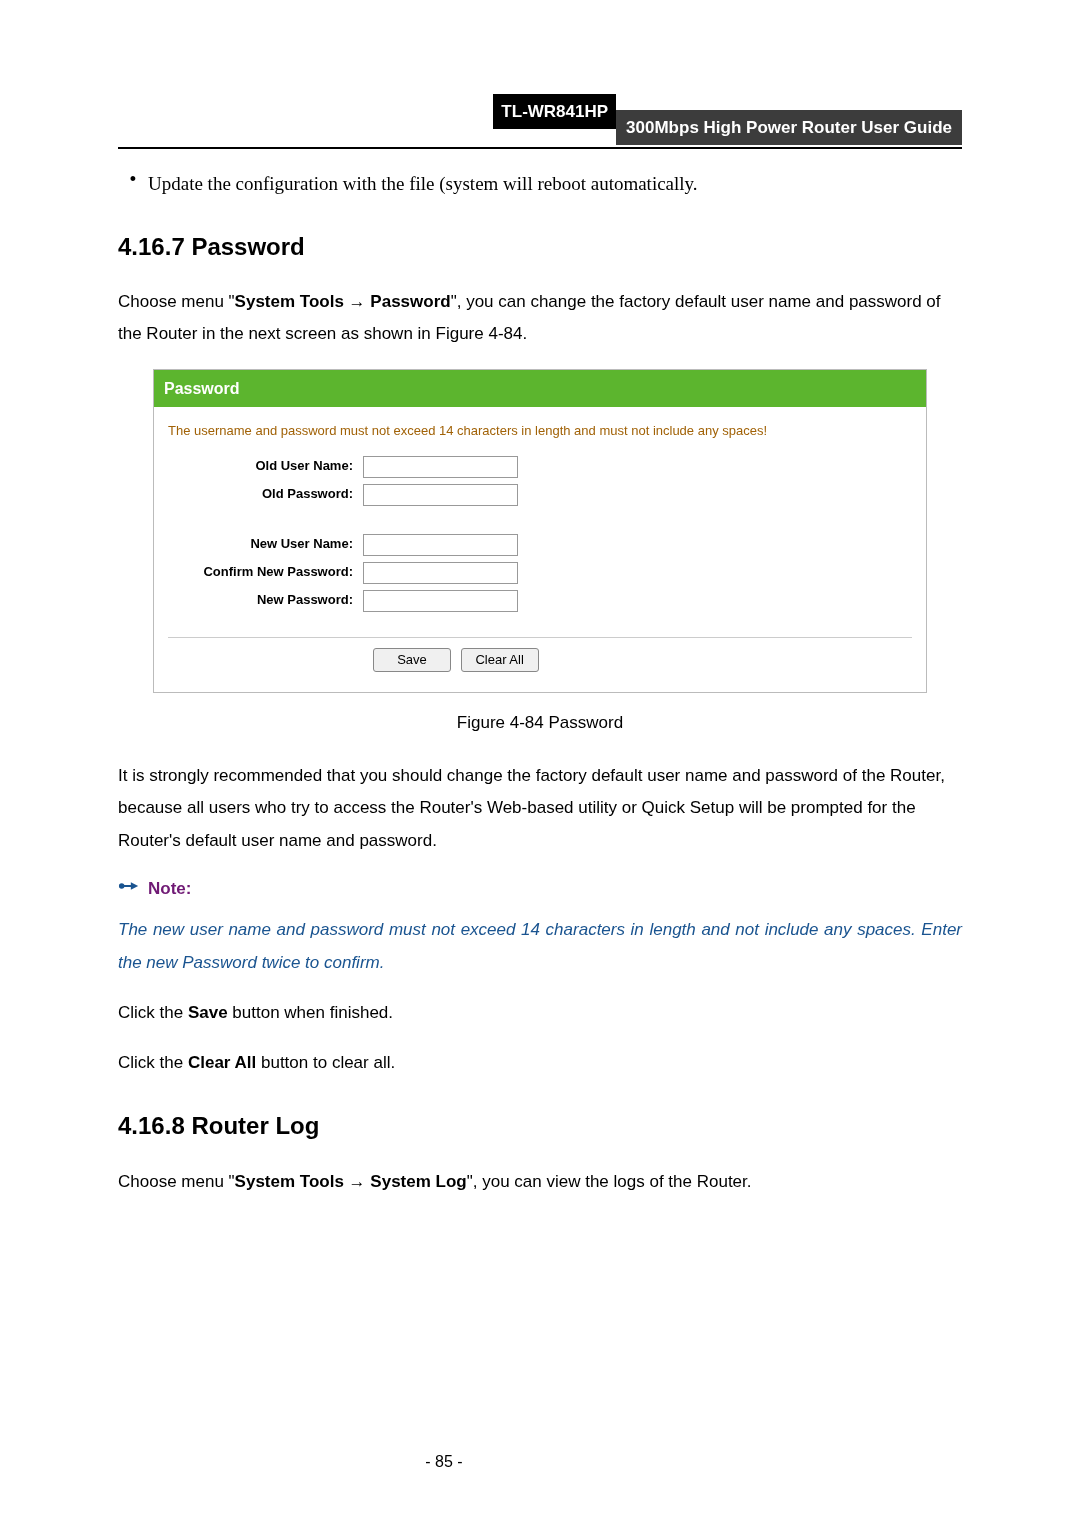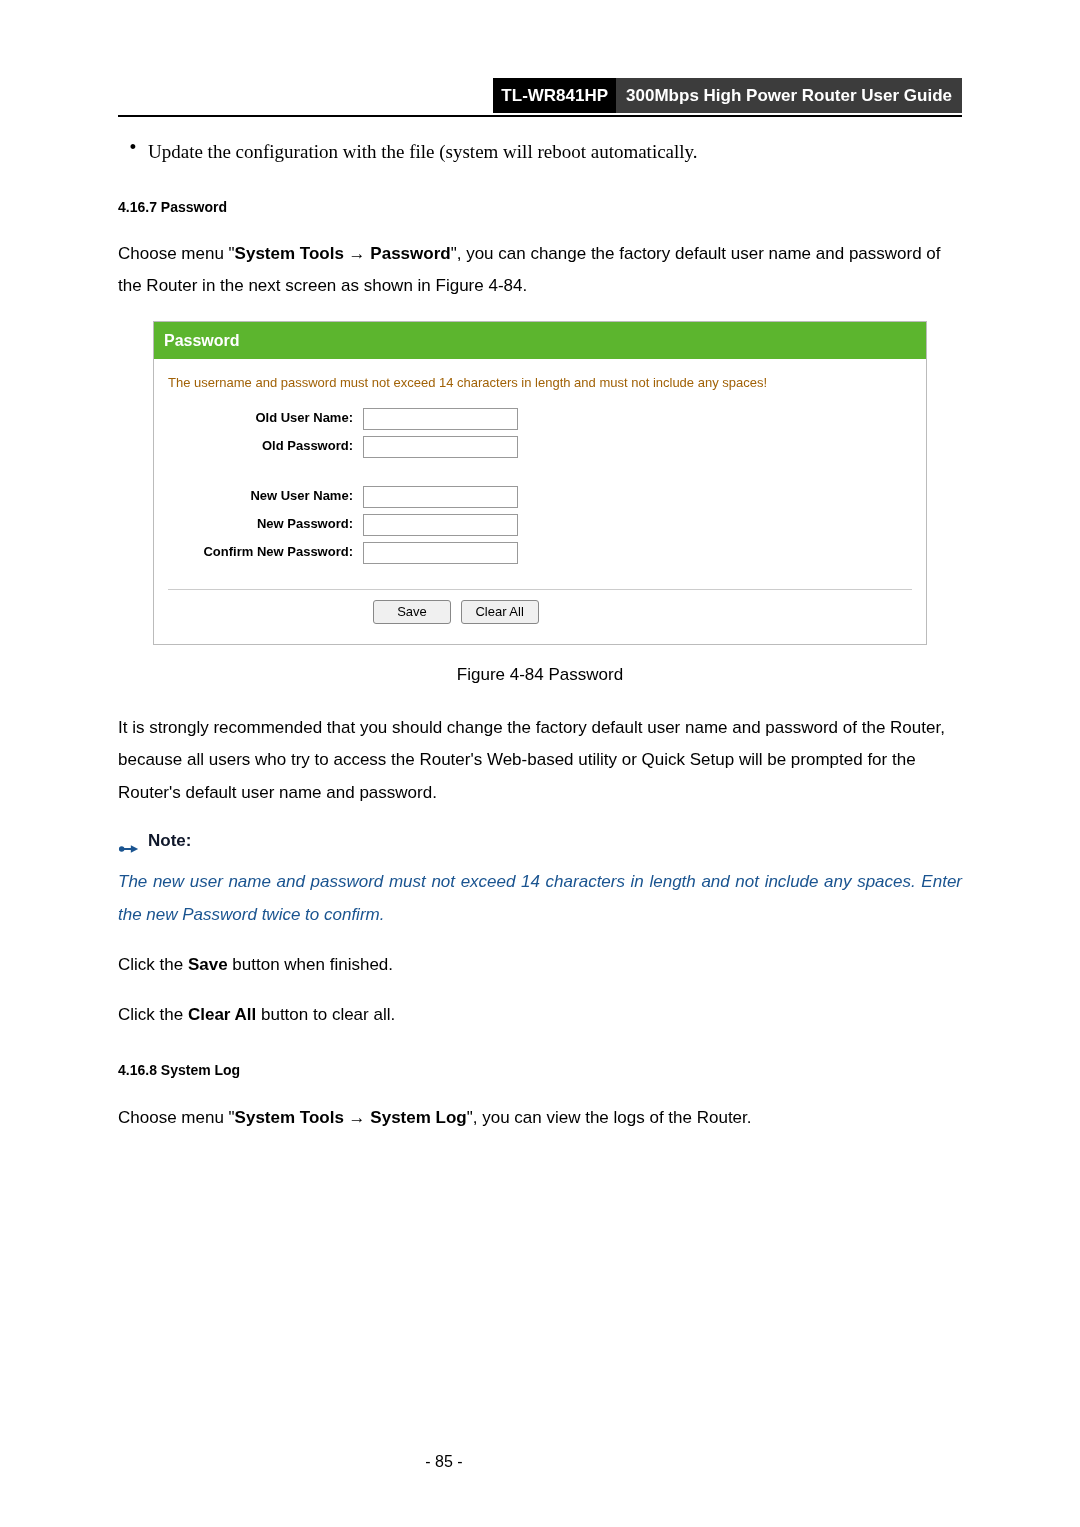--- a/index.html
+++ b/index.html
@@ -32,41 +32,42 @@
       padding: 4px 8px;
       font-size: 17px;
       text-align: right;
     }
     .header-title {
       background: #3c3c3c;
       color: #fff;
       font-weight: bold;
       padding: 4px 10px;
       font-size: 17px;
+      margin-top: 32px;
     }
     .bullet-row {
       display: flex;
       align-items: flex-start;
       margin-bottom: 28px;
       margin-top: 8px;
     }
     .bullet-dot {
       width: 30px;
       text-align: center;
       font-size: 18px;
       line-height: 1.2;
     }
     .bullet-text {
       flex: 1;
       font-size: 19px;
       font-family: Liberation Serif, serif;
     }
     .section-heading {
       font-weight: bold;
-      font-size: 14px;
+      font-size: 24px;
       margin-bottom: 20px;
     }
     .body-para {
       font-size: 17px;
       margin-bottom: 18px;
       line-height: 1.9;
     }
     .menu-path b {
       font-weight: bold;
     }
@@ -125,26 +126,26 @@
       border-radius: 3px;
       margin-right: 6px;
       cursor: pointer;
     }
     .figure-caption {
       text-align: center;
       font-size: 17px;
       margin: 16px 0 24px 0;
     }
     .note-heading {
-      color: #0f172a;
+      color: #701a75;
       font-weight: bold;
       font-size: 17px;
       margin-bottom: 12px;
       display: flex;
-      align-items: flex-end;
+      align-items: flex-start;
       gap: 8px;
     }
     .note-body {
       color: #1a5490;
       font-size: 17px;
       line-height: 1.9;
       margin-bottom: 18px;
       text-align: justify;
       font-style: italic;
     }
@@ -195,25 +196,25 @@
       <div class="form-input"></div>
     </div>
 
     <div class="form-gap"></div>
 
     <div class="form-row">
       <div class="form-label">New User Name:</div>
       <div class="form-input"></div>
     </div>
     <div class="form-row">
+      <div class="form-label">Confirm New Password:</div>
+      <div class="form-input"></div>
+    </div>
+    <div class="form-row">
       <div class="form-label">New Password:</div>
-      <div class="form-input"></div>
-    </div>
-    <div class="form-row">
-      <div class="form-label">Confirm New Password:</div>
       <div class="form-input"></div>
     </div>
 
     <div class="button-row">
       <button class="ui-button">Save</button>
       <button class="ui-button">Clear All</button>
     </div>
   </div>
 </div>
 
@@ -234,19 +235,19 @@
 <div class="note-body">The new user name and password must not exceed 14 characters in length and not include any spaces. Enter the new Password twice to confirm.</div>
 
 <div class="body-para">
   <span>Click the </span><b>Save</b><span> button when finished.</span>
 </div>
 
 <div class="body-para">
   <span>Click the </span><b>Clear All</b><span> button to clear all.</span>
 </div>
 
-<div class="section-heading" style="margin-top:28px;">4.16.8 System Log</div>
+<div class="section-heading" style="margin-top:28px;">4.16.8 Router Log</div>
 
 <div class="body-para menu-path">
   <span>Choose menu "</span><b>System Tools</b><span> → </span><b>System Log</b><span>", you can view the logs of the Router.</span>
 </div>
 
 <div class="page-number">- 85 -</div>
 
 </body></html>

